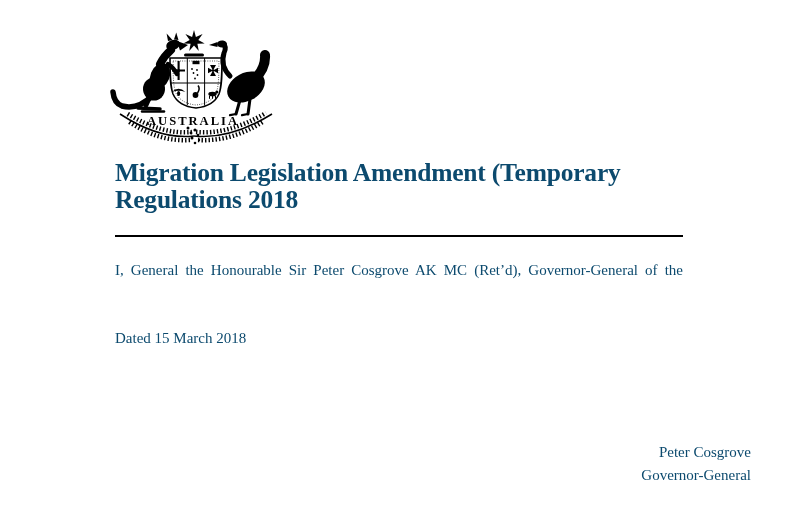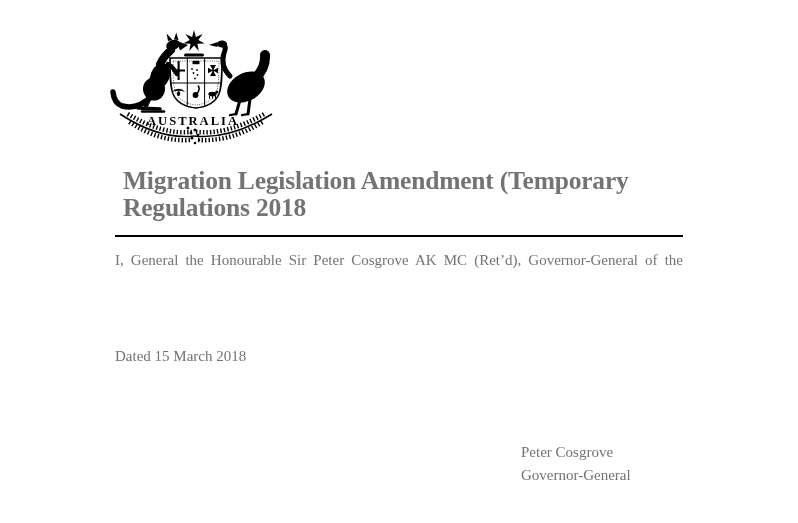--- a/index.html
+++ b/index.html
@@ -1,38 +1,38 @@
 <!DOCTYPE html>
 <html><head>
 <meta charset="utf-8">
 <style>
   html,body { margin:0; padding:0; background:#ffffff; }
   .page {
     position:relative; width:798px; height:523px; background:#ffffff;
-    color:#737373; font-family:"Liberation Serif","DejaVu Serif",serif;
+    color:#0c4a6e; font-family:"Liberation Serif","DejaVu Serif",serif;
     overflow:hidden;
   }
   .coa { position:absolute; left:108px; top:24px; width:168px; height:122px; }
   .coa svg { display:block; width:100%; height:100%; }
 
   .doc-title {
     position:absolute; left:115px; top:160px; width:575px;
     font-weight:bold; font-size:25.5px; line-height:26.5px; letter-spacing:-0.2px;
   }
   .title-line { display:block; white-space:nowrap; }
 
   .title-rule { position:absolute; left:115px; top:235px; width:568px; height:2px; background:#000; }
 
-  .preamble { position:absolute; left:115px; top:250px; width:568px; font-size:15px; line-height:20.3px; }
+  .preamble { position:absolute; left:115px; top:260px; width:568px; font-size:15px; line-height:20.3px; }
   .p-line { display:block; text-align:justify; text-align-last:justify; }
   .p-line.last { text-align:left; text-align-last:left; }
 
-  .dated { position:absolute; left:115px; top:348px; font-size:15px; }
+  .dated { position:absolute; left:115px; top:330px; font-size:15px; }
 
-  .signature { position:absolute; left:521px; top:441px; width:230px; text-align:left; font-size:15px; line-height:22.5px; }
+  .signature { position:absolute; left:521px; top:441px; width:230px; text-align:right; font-size:15px; line-height:22.5px; }
   .sig-line { display:block; }
 
   .coa-label {
     font-family:"Liberation Serif","DejaVu Serif",serif;
     font-weight:bold; letter-spacing:2px;
   }
 </style>
 </head>
 <body>
 
@@ -116,21 +116,21 @@
           <circle cx="84" cy="114" r="1.5"></circle>
             <circle cx="91" cy="116" r="1.2"></circle>
           <circle cx="87" cy="119" r="1.3"></circle>
         </g>
 
         <text class="coa-label" x="85" y="101" text-anchor="middle" font-size="12.5" textLength="92" lengthAdjust="spacingAndGlyphs">AUSTRALIA</text>
       </g>
     </svg>
   </div>
 
-  <h1 class="doc-title" style="margin:8px;">
+  <h1 class="doc-title" style="margin:0;">
     <span class="title-line">Migration Legislation Amendment (Temporary</span>
     <span class="title-line">Regulations 2018</span>
   </h1>
   <div class="title-rule"></div>
 
   <p class="preamble" style="margin:0;">
     <span class="p-line">I, General the Honourable Sir Peter Cosgrove AK MC (Ret’d), Governor-General of the</span>
   </p>
 
   <div class="dated">Dated 15 March 2018</div>

